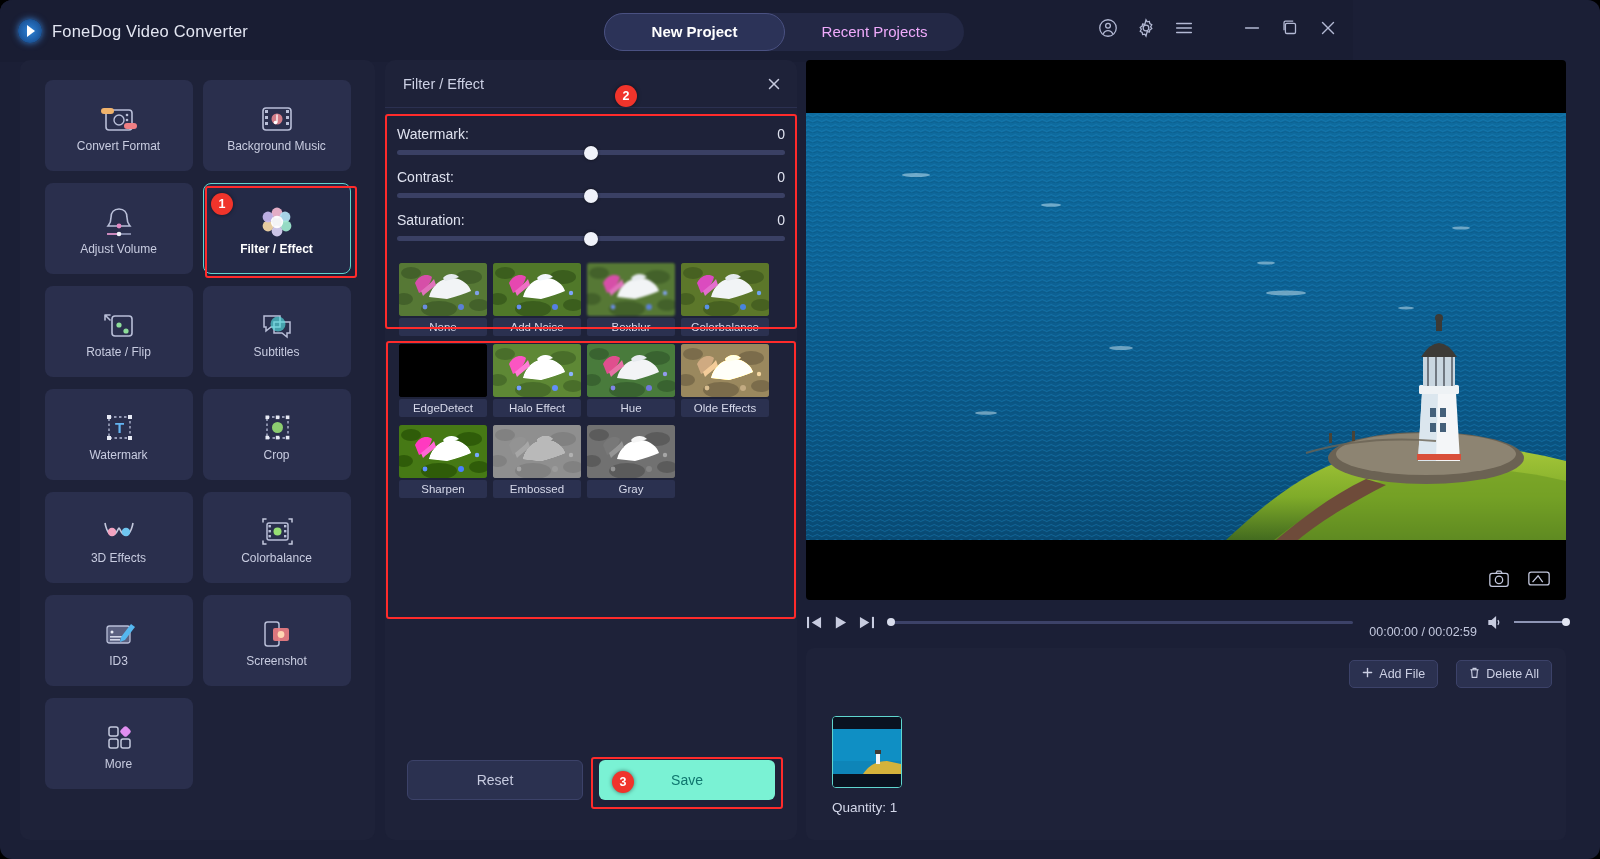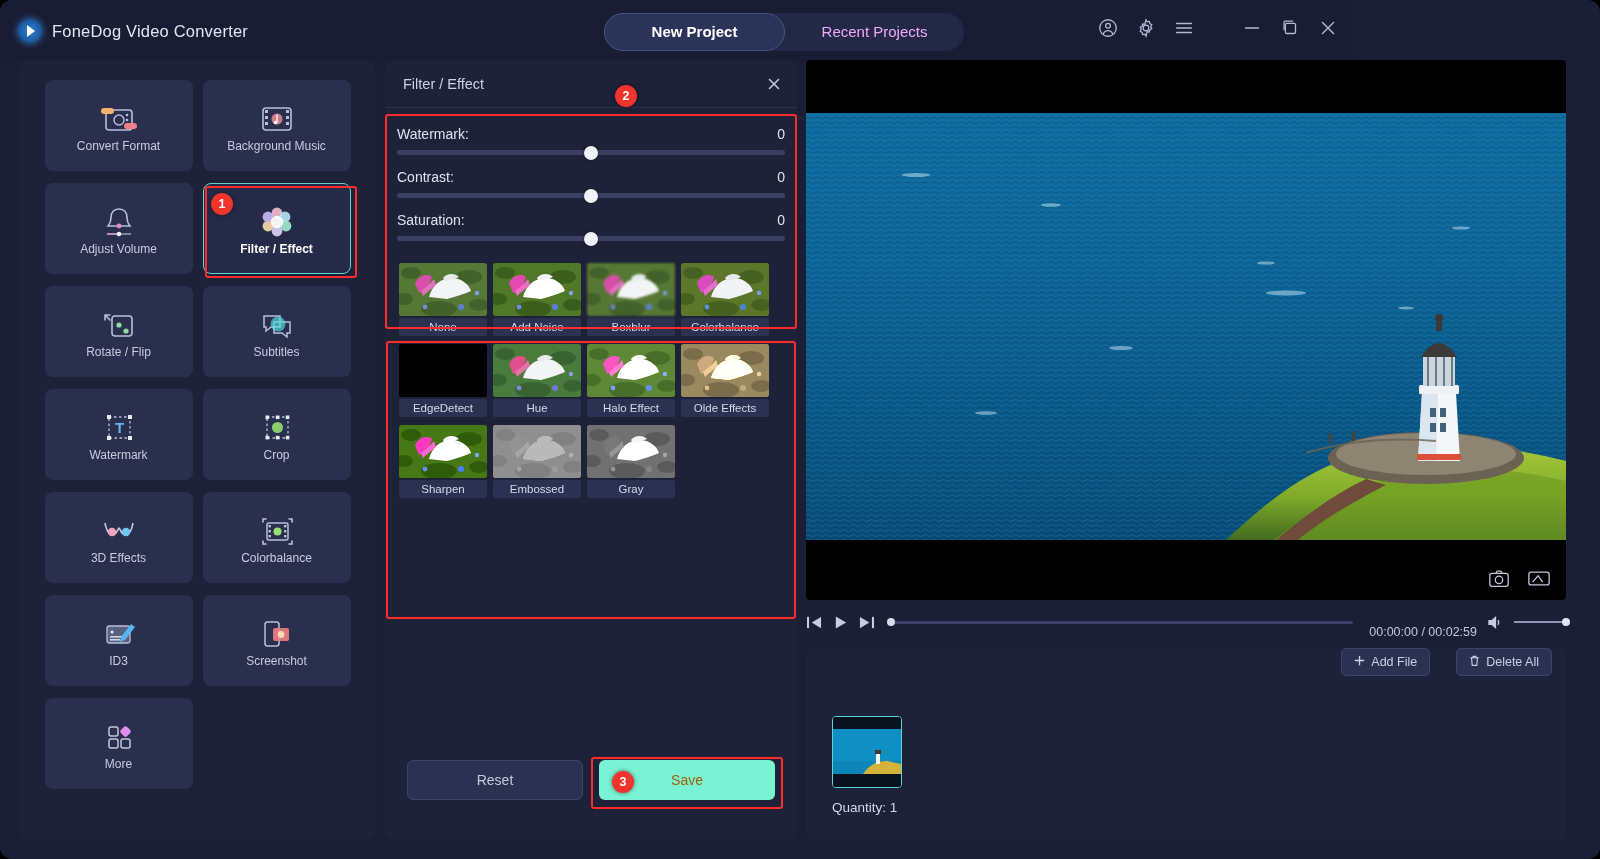--- a/index.html
+++ b/index.html
@@ -161,21 +161,21 @@
     display: flex; gap: 16px; padding: 16px 22px;
   }
   #reset-btn {
     width: 182px; height: 40px; border-radius: 6px;
     background: #2b3150; border: 1px solid #3c4269;
     color: #c7cbe0; font-size: 14px;
     display: flex; align-items: center; justify-content: center; cursor: pointer;
   }
   #save-btn {
     width: 182px; height: 40px; border-radius: 6px;
-    background: #7af2d4; color: #a16207; font-size: 14px;
+    background: #7af2d4; color: #0f766e; font-size: 14px;
     display: flex; align-items: center; justify-content: center; cursor: pointer;
   }
 
   
   #preview {
     position: absolute; left: 806px; top: 60px;
     width: 760px; height: 540px;
     background: #000000; border-radius: 4px; overflow: hidden;
   }
   #video-img { position: absolute; left: 0; top: 53px; width: 760px; height: 427px; overflow: hidden; }
@@ -209,22 +209,22 @@
     position: absolute; right: 0; top: 50%; transform: translate(50%,-50%);
     width: 8px; height: 8px; border-radius: 50%; background: #e2e5f2;
   }
 
   #filelist {
     position: absolute; left: 806px; top: 648px;
     width: 760px; height: 192px;
     background: #1e2239; border-radius: 8px;
   }
   #fl-actions {
-    position: absolute; right: 14px; top: 0;
-    display: flex; gap: 26px;
+    position: absolute; right: 14px; top: 12px;
+    display: flex; gap: 18px;
   }
   .fl-btn {
     height: 28px; padding: 0 12px; border-radius: 5px;
     background: #2b3150; border: 1px solid #3c4269;
     color: #ccd0e4; font-size: 12.5px;
     display: flex; align-items: center; gap: 6px; cursor: pointer;
   }
   #file-card {
     position: absolute; left: 26px; top: 68px;
     width: 70px; height: 72px; border: 1.5px solid #5fd6cf; border-radius: 4px;
@@ -658,20 +658,43 @@
       <path d="M16 20 C20 12 28 10 33 14 C31 22 26 28 20 30 Z" fill="#d64fa8"></path>
       <path d="M22 28 C27 24 32 20 35 16 L37 22 C32 26 27 30 24 33 Z" fill="#e071bb"></path>
       <circle cx="62" cy="44" r="3" fill="#5b7fd6"></circle>
       <circle cx="26" cy="44" r="2.4" fill="#6b8de0"></circle>
       <circle cx="78" cy="30" r="2.2" fill="#7fa0e8"></circle>
     </svg>
           </div>
         <div class="fname">EdgeDetect</div>
       </div>
       <div class="fcell">
+        <div class="fthumb thumb-base f-halo" style="filter: brightness(1.12) saturate(1.1);">
+    <svg width="88" height="53" viewBox="0 0 88 53" preserveAspectRatio="none" style="display:block">
+      <rect width="88" height="53" fill="#4f7033"></rect>
+      <rect width="88" height="53" fill="#5d7f38" opacity=".5"></rect>
+      <g fill="#3f5c28" opacity=".8">
+        <ellipse cx="12" cy="10" rx="10" ry="6"></ellipse>
+                <ellipse cx="70" cy="14" rx="13" ry="7"></ellipse>
+        <ellipse cx="40" cy="46" rx="18" ry="8"></ellipse>
+                <ellipse cx="80" cy="42" rx="10" ry="6"></ellipse>
+        <ellipse cx="5" cy="36" rx="9" ry="6"></ellipse>
+      </g>
+      <path d="M30 34 C33 22 43 14 54 15 C64 16 70 22 72 28 C66 31 58 33 48 36 Z" fill="#f2f4f6"></path>
+      <path d="M44 15 C48 10 56 10 60 14 C56 16 50 17 46 18 Z" fill="#e6eaee"></path>
+      <path d="M16 20 C20 12 28 10 33 14 C31 22 26 28 20 30 Z" fill="#d64fa8"></path>
+      <path d="M22 28 C27 24 32 20 35 16 L37 22 C32 26 27 30 24 33 Z" fill="#e071bb"></path>
+      <circle cx="62" cy="44" r="3" fill="#5b7fd6"></circle>
+      <circle cx="26" cy="44" r="2.4" fill="#6b8de0"></circle>
+      <circle cx="78" cy="30" r="2.2" fill="#7fa0e8"></circle>
+    </svg>
+          </div>
+        <div class="fname">Halo Effect</div>
+      </div>
+      <div class="fcell">
         <div class="fthumb thumb-base f-hue" style="filter: hue-rotate(14deg);">
     <svg width="88" height="53" viewBox="0 0 88 53" preserveAspectRatio="none" style="display:block">
       <rect width="88" height="53" fill="#4f7033"></rect>
       <rect width="88" height="53" fill="#5d7f38" opacity=".5"></rect>
       <g fill="#3f5c28" opacity=".8">
         <ellipse cx="12" cy="10" rx="10" ry="6"></ellipse>
                 <ellipse cx="70" cy="14" rx="13" ry="7"></ellipse>
         <ellipse cx="40" cy="46" rx="18" ry="8"></ellipse>
                 <ellipse cx="80" cy="42" rx="10" ry="6"></ellipse>
         <ellipse cx="5" cy="36" rx="9" ry="6"></ellipse>
@@ -679,43 +702,20 @@
       <path d="M30 34 C33 22 43 14 54 15 C64 16 70 22 72 28 C66 31 58 33 48 36 Z" fill="#f2f4f6"></path>
       <path d="M44 15 C48 10 56 10 60 14 C56 16 50 17 46 18 Z" fill="#e6eaee"></path>
       <path d="M16 20 C20 12 28 10 33 14 C31 22 26 28 20 30 Z" fill="#d64fa8"></path>
       <path d="M22 28 C27 24 32 20 35 16 L37 22 C32 26 27 30 24 33 Z" fill="#e071bb"></path>
       <circle cx="62" cy="44" r="3" fill="#5b7fd6"></circle>
       <circle cx="26" cy="44" r="2.4" fill="#6b8de0"></circle>
       <circle cx="78" cy="30" r="2.2" fill="#7fa0e8"></circle>
     </svg>
           </div>
         <div class="fname">Hue</div>
-      </div>
-      <div class="fcell">
-        <div class="fthumb thumb-base f-halo" style="filter: brightness(1.12) saturate(1.1);">
-    <svg width="88" height="53" viewBox="0 0 88 53" preserveAspectRatio="none" style="display:block">
-      <rect width="88" height="53" fill="#4f7033"></rect>
-      <rect width="88" height="53" fill="#5d7f38" opacity=".5"></rect>
-      <g fill="#3f5c28" opacity=".8">
-        <ellipse cx="12" cy="10" rx="10" ry="6"></ellipse>
-                <ellipse cx="70" cy="14" rx="13" ry="7"></ellipse>
-        <ellipse cx="40" cy="46" rx="18" ry="8"></ellipse>
-                <ellipse cx="80" cy="42" rx="10" ry="6"></ellipse>
-        <ellipse cx="5" cy="36" rx="9" ry="6"></ellipse>
-      </g>
-      <path d="M30 34 C33 22 43 14 54 15 C64 16 70 22 72 28 C66 31 58 33 48 36 Z" fill="#f2f4f6"></path>
-      <path d="M44 15 C48 10 56 10 60 14 C56 16 50 17 46 18 Z" fill="#e6eaee"></path>
-      <path d="M16 20 C20 12 28 10 33 14 C31 22 26 28 20 30 Z" fill="#d64fa8"></path>
-      <path d="M22 28 C27 24 32 20 35 16 L37 22 C32 26 27 30 24 33 Z" fill="#e071bb"></path>
-      <circle cx="62" cy="44" r="3" fill="#5b7fd6"></circle>
-      <circle cx="26" cy="44" r="2.4" fill="#6b8de0"></circle>
-      <circle cx="78" cy="30" r="2.2" fill="#7fa0e8"></circle>
-    </svg>
-          </div>
-        <div class="fname">Halo Effect</div>
       </div>
       <div class="fcell">
         <div class="fthumb thumb-base f-sepia" style="filter: sepia(0.95) saturate(1.3) brightness(1.12);">
     <svg width="88" height="53" viewBox="0 0 88 53" preserveAspectRatio="none" style="display:block">
       <rect width="88" height="53" fill="#4f7033"></rect>
       <rect width="88" height="53" fill="#5d7f38" opacity=".5"></rect>
       <g fill="#3f5c28" opacity=".8">
         <ellipse cx="12" cy="10" rx="10" ry="6"></ellipse>
                 <ellipse cx="70" cy="14" rx="13" ry="7"></ellipse>
         <ellipse cx="40" cy="46" rx="18" ry="8"></ellipse>

